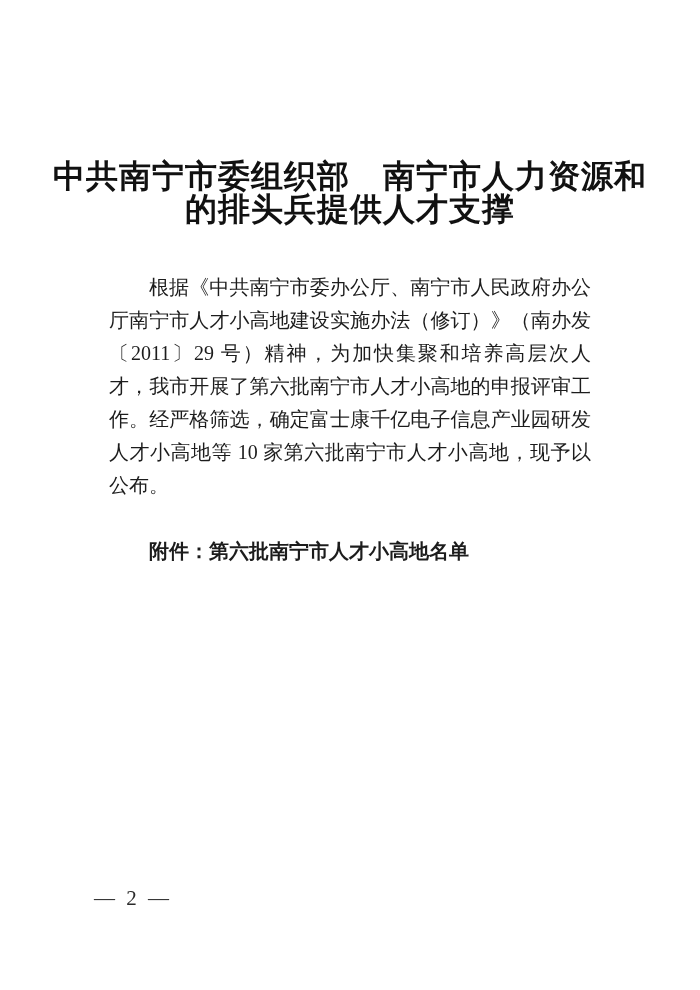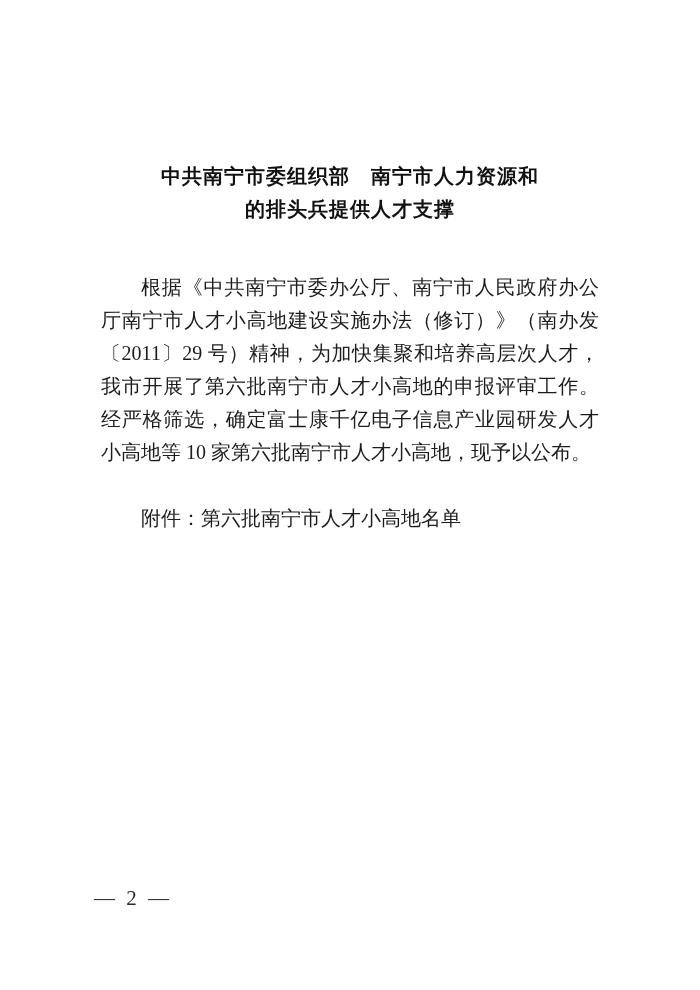--- a/index.html
+++ b/index.html
@@ -13,46 +13,46 @@
     height: 990px;
     background: #ffffff;
     color: #1c1c1c;
     overflow: hidden;
   }
   .doc-title {
     margin: 0;
     padding-top: 160px;
     text-align: center;
     font-family: "Liberation Sans", sans-serif;
-    font-size: 20px;
+    font-size: 32px;
     font-weight: 700;
     line-height: 33px;
     letter-spacing: 1px;
     color: #111111;
   }
   .title-line {
     display: block;
   }
   .doc-body {
     margin: 45px 93px 0 93px;
     font-family: "Liberation Serif", serif;
     font-size: 20px;
     line-height: 33px;
     text-align: justify;
     text-align-last: left;
     color: #1c1c1c;
   }
   .para {
-    margin: 8px;
+    margin: 16px;
     text-indent: 2em;
   }
   .attachment {
     margin-top: 33px;
     text-indent: 2em;
-    font-weight: 400;
+    font-weight: 700;
     text-align: right;
   }
   .page-number {
     position: absolute;
     left: 94px;
     top: 886px;
     font-family: "Liberation Serif", serif;
     font-size: 21px;
     letter-spacing: 3px;
     color: #2a2a2a;

